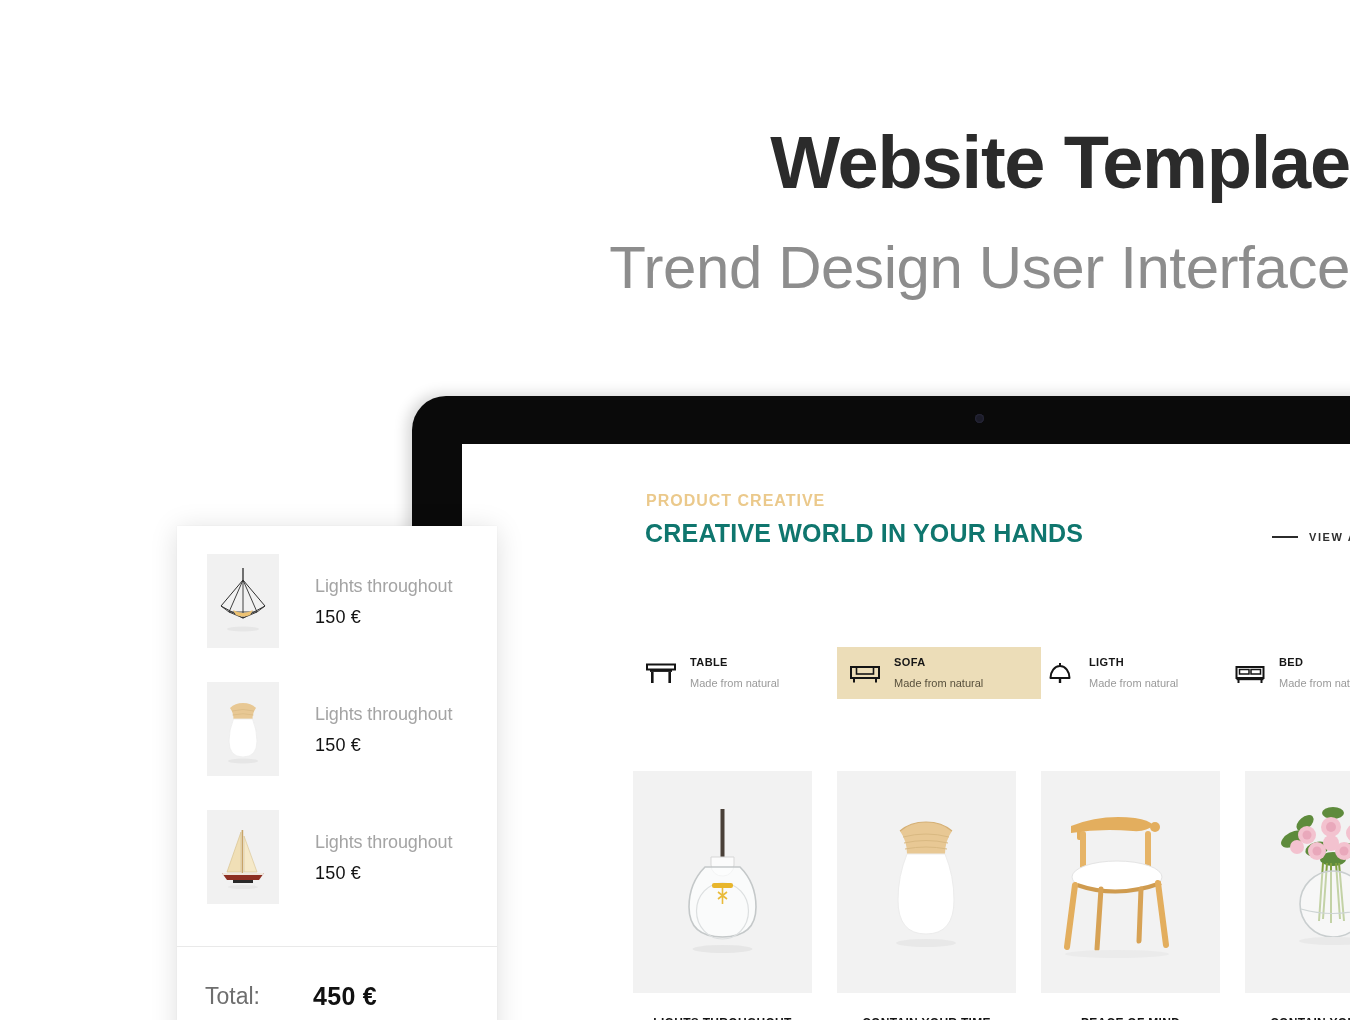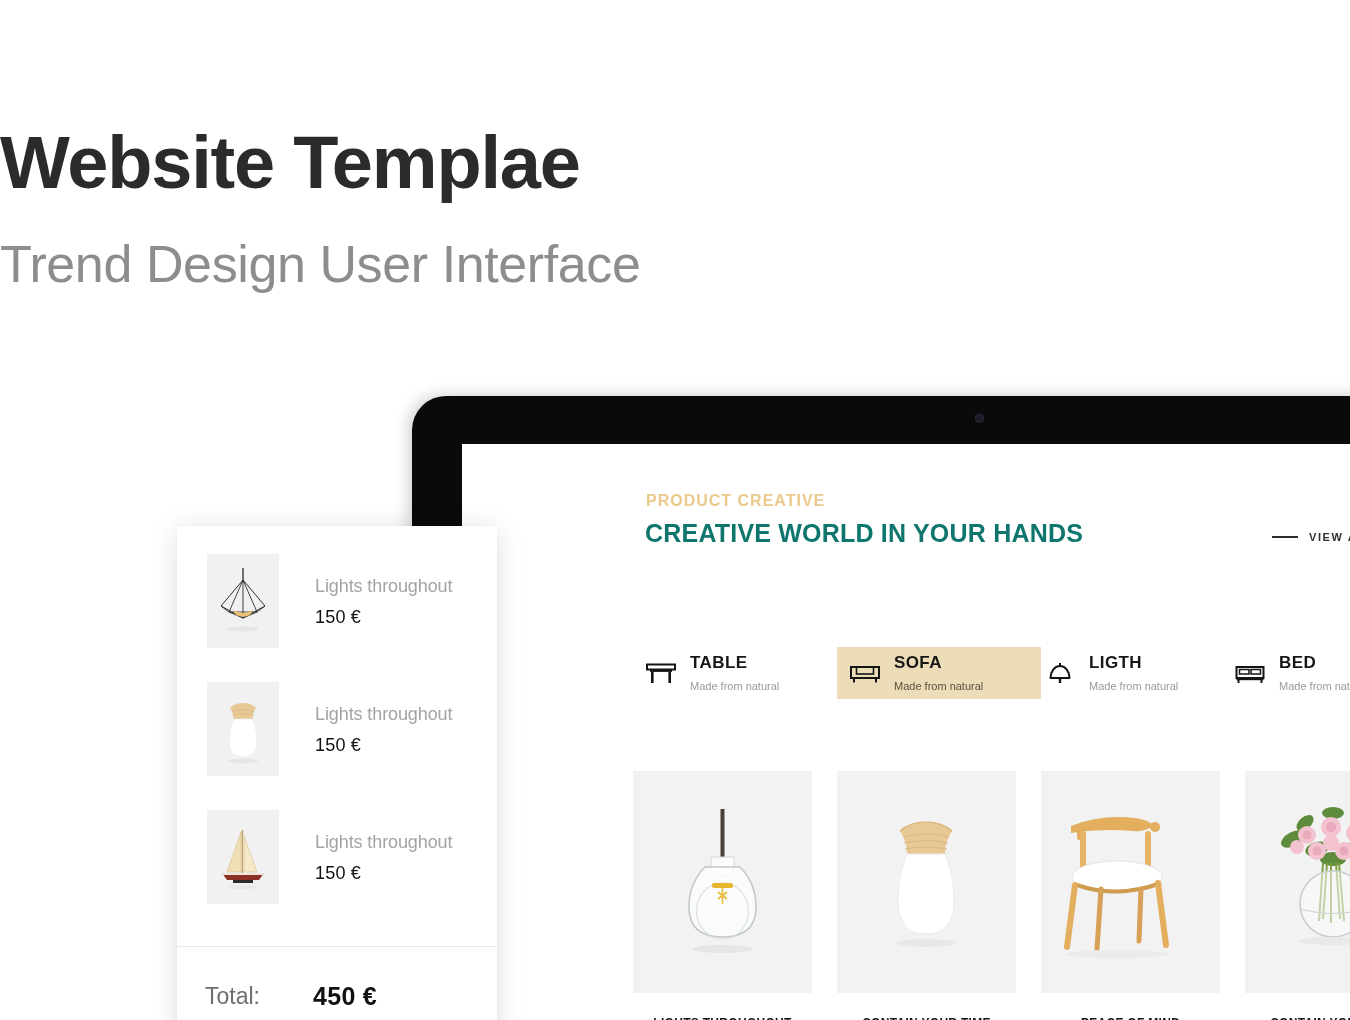--- a/index.html
+++ b/index.html
@@ -19,32 +19,32 @@
     background: #ffffff;
     overflow: hidden;
   }
 
   
   .heading-block {
     position: absolute;
     top: 126px;
     left: 0;
     width: 1350px;
-    text-align: left;
+    text-align: right;
   }
   .main-title {
     font-size: 74px;
     font-weight: 700;
     letter-spacing: -1.2px;
     color: #2b2b2b;
     line-height: 1.0;
   }
   .sub-title {
     margin-top: 38px;
-    font-size: 52px;
+    font-size: 60px;
     font-weight: 400;
     color: #8d8d8d;
     letter-spacing: -0.4px;
     line-height: 1.0;
   }
 
   
   .tablet {
     position: absolute;
     left: 412px;
@@ -150,21 +150,21 @@
   .cat.active .cat-pad { background: #ecddb8; padding-right: 58px; }
   .cat-icon {
     width: 32px;
     height: 26px;
     flex: none;
     margin-right: 13px;
     display: block;
   }
   .cat-text { line-height: 1.15; }
   .cat-name {
-    font-size: 17px;
+    font-size: 11px;
     font-weight: 700;
     letter-spacing: 0.4px;
     color: #161616;
   }
   .cat-sub {
     font-size: 11px;
     font-weight: 400;
     color: #9a9a9a;
     margin-top: 8px;
   }

